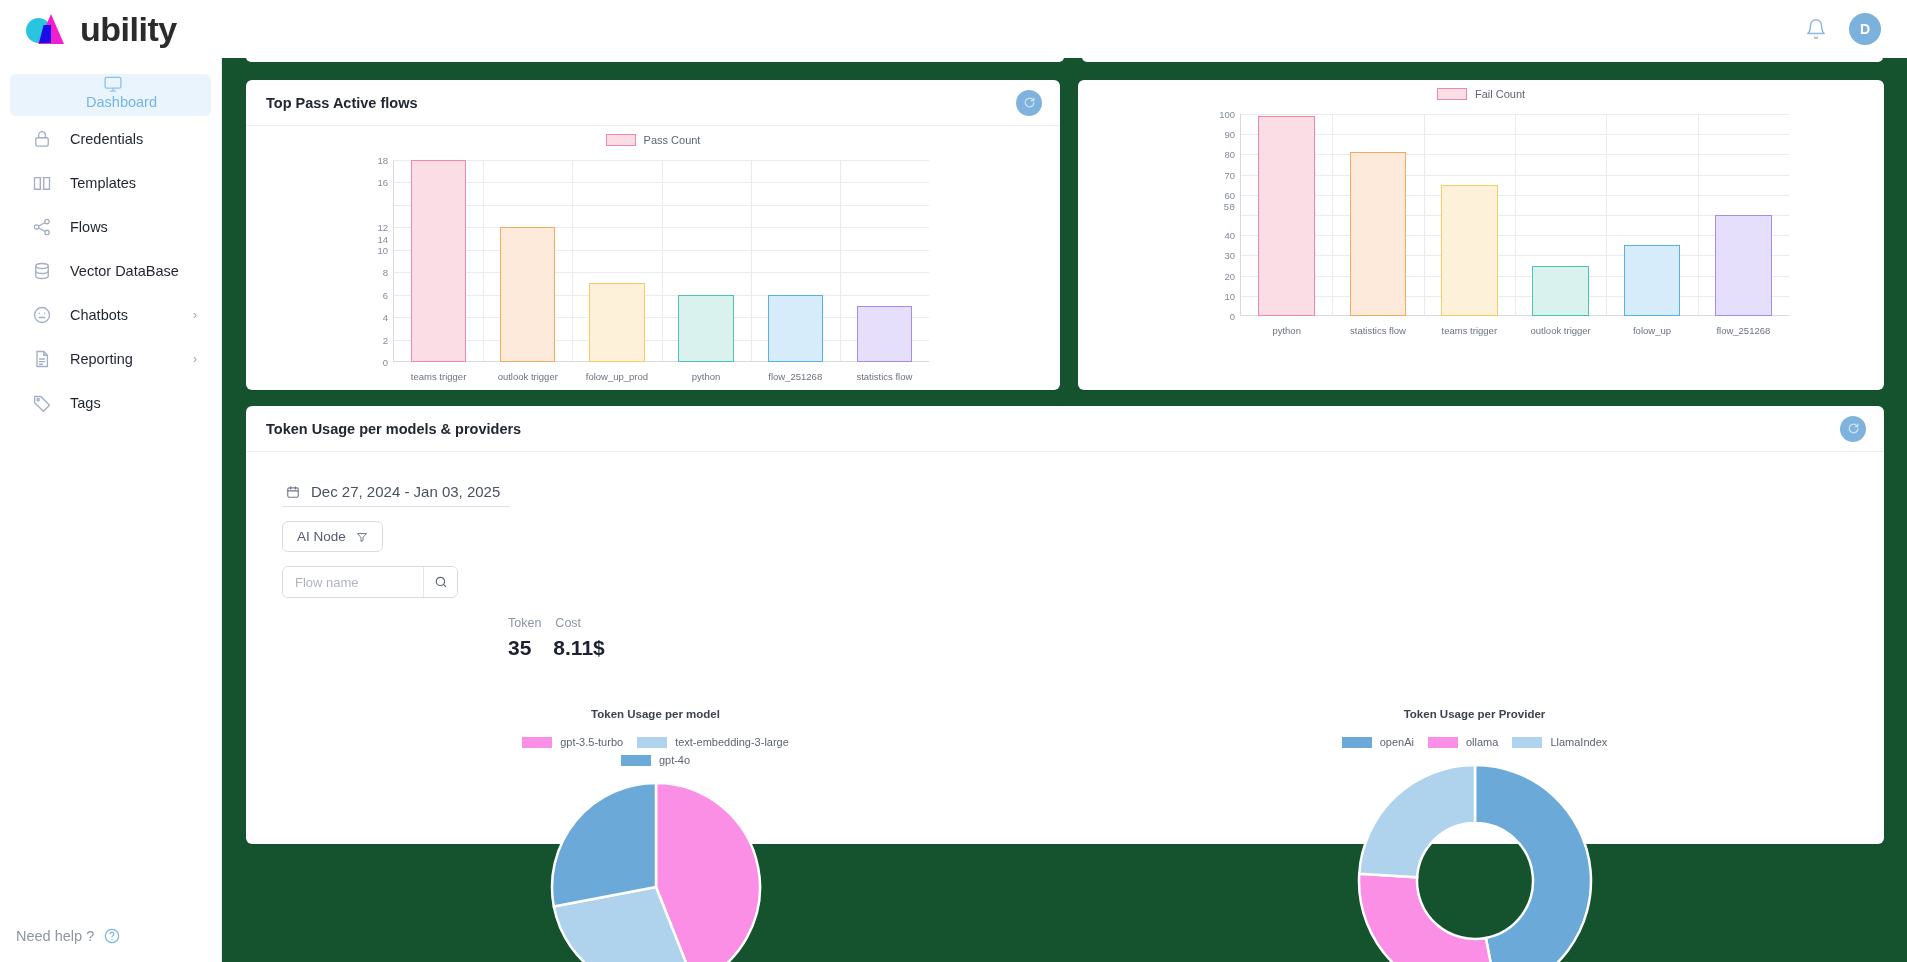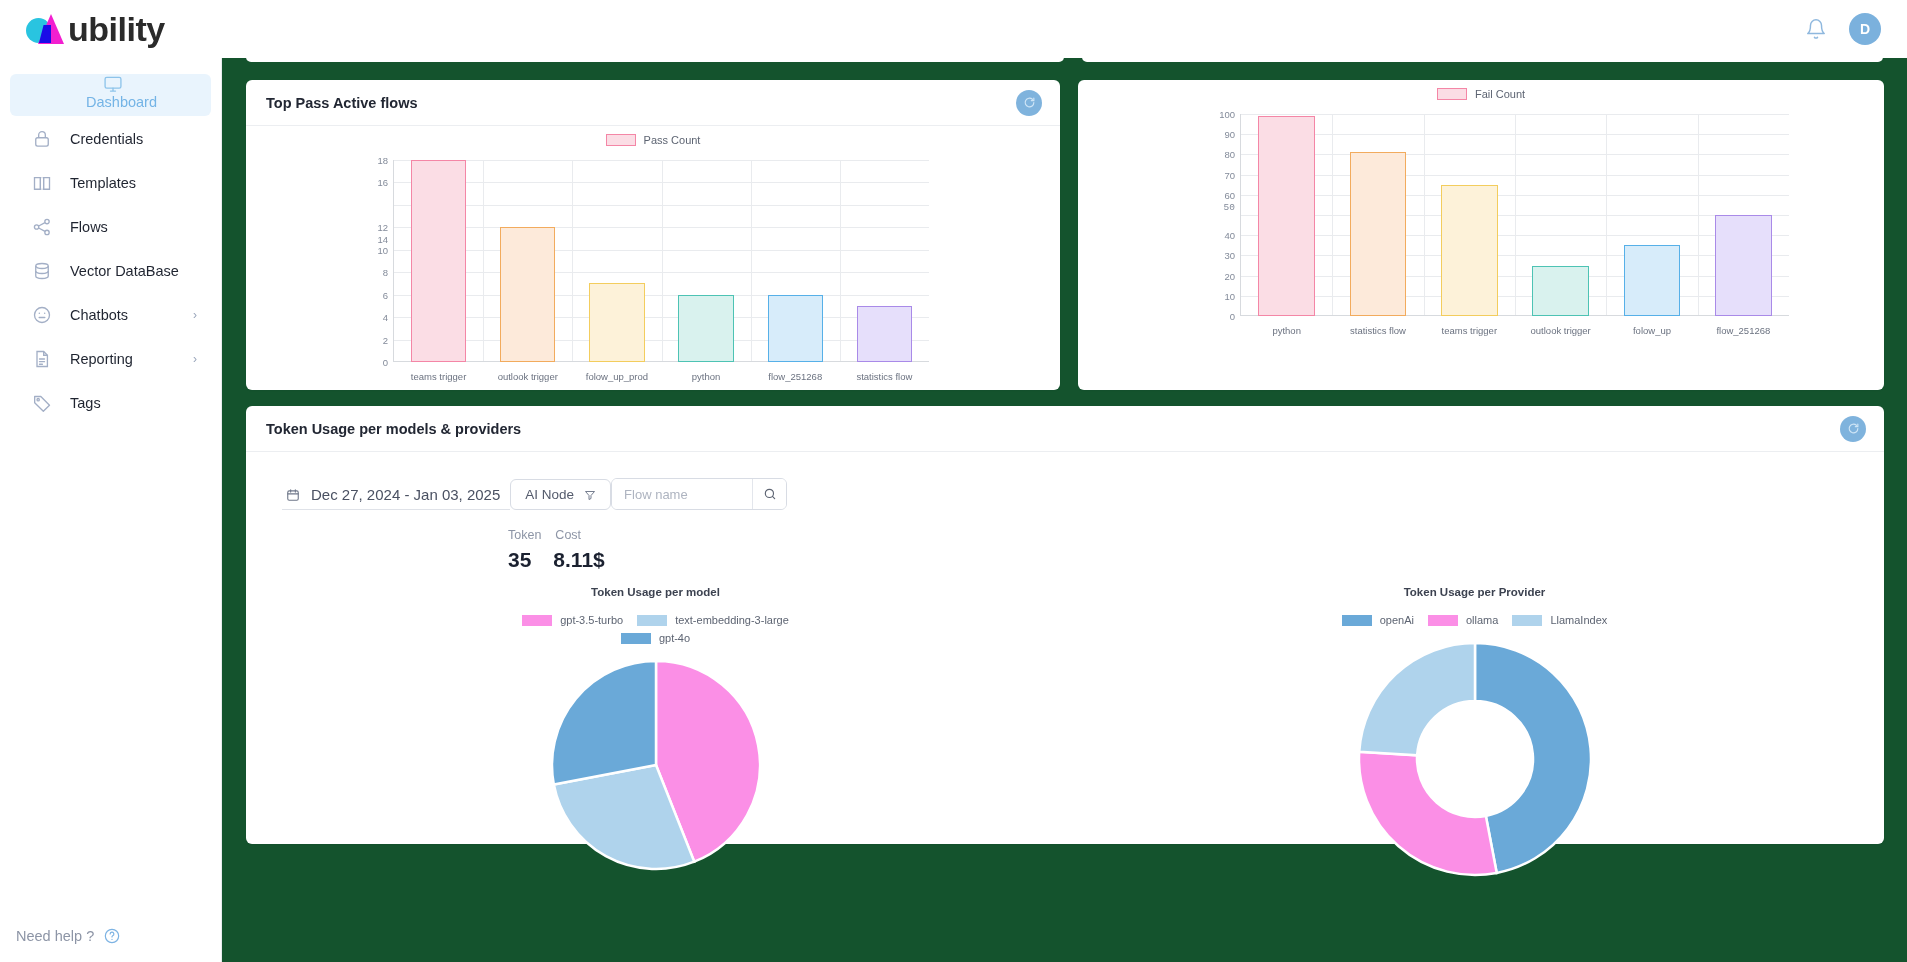--- a/index.html
+++ b/index.html
@@ -30,21 +30,21 @@
     border-right: 13px solid transparent;
     border-bottom: 30px solid #f21fd0;
   }
   .logo-join {
     position: absolute; left: 13px; top: 12px; width: 12px; height: 18px;
     background: #1a0ce8;
     clip-path: polygon(0% 100%, 100% 100%, 100% 0%, 38% 0%);
   }
   .logo-text {
     font-size: 34px; font-weight: 700; color: #2b2b2b;
-    letter-spacing: -0.5px; margin-left: 0;
+    letter-spacing: -0.5px; margin-left: 12px;
   }
   .topbar-right {
     margin-left: auto; display: flex; align-items: center;
     gap: 22px; padding-right: 26px;
   }
   .bell-icon { width: 22px; height: 22px; color: #8fb8de; cursor: pointer; }
   .avatar {
     width: 32px; height: 32px; border-radius: 50%;
     background: #7bb1dd; color: #fff; display: flex;
     align-items: center; justify-content: center;
@@ -132,22 +132,23 @@
   .bar { position: absolute; bottom: 0; border-width: 1px; border-style: solid; }
   .xtick {
     position: absolute; top: 100%; margin-top: 9px;
     font-size: 9.5px; color: #6b7280; text-align: center;
     transform: translateX(-50%); white-space: nowrap;
   }
 
   
   #card-token { left: 24px; top: 348px; width: 1638px; height: 438px; }
   .token-filters {
-    display: flex; align-items: flex-end; 
+    display: flex; align-items: flex-start; gap: 14px;
     padding: 26px 0 0 36px;
+    flex-direction: column;
   }
   .date-range {
     display: flex; align-items: center; gap: 11px;
     border-bottom: 1px solid #dfe2e8; padding: 5px 10px 6px 4px;
     font-size: 15px; color: #4a5162; cursor: pointer;
   }
   .cal-ico { width: 14px; height: 14px; color: #6f7789; }
   .pill {
     display: flex; align-items: center; gap: 10px;
     border: 1px solid #d8dce4; border-radius: 6px;
@@ -176,21 +177,21 @@
   }
   .kpi-values {
     display: flex; gap: 22px; padding: 6px 0 0 262px;
     font-size: 21px; font-weight: 700; color: #1b2130;
   }
   .donut-row {
     display: flex; justify-content: space-around;
     margin-top: 14px; position: relative;
   }
   .donut-col { width: 560px; text-align: center; position: relative; }
-  .donut-title { font-size: 11.5px; font-weight: 700; color: #3c4椒250; color: #3c4250; }
+  .donut-title { font-size: 11.5px; font-weight: 700; color: #3c4椒250; color: #3c4250; margin-top: 34px; }
   .donut-legend {
     display: flex; flex-wrap: wrap; justify-content: center;
     gap: 6px 14px; margin-top: 16px; max-width: 330px;
     margin-left: auto; margin-right: auto;
   }
   .dl-item { display: flex; align-items: center; gap: 8px; font-size: 11px; color: #5d6472; }
   .dl-swatch { width: 30px; height: 11px; }
   .pie-wrap { margin-top: 14px; display: flex; justify-content: center; }
   svg.pie { display: block; }
 </style>

